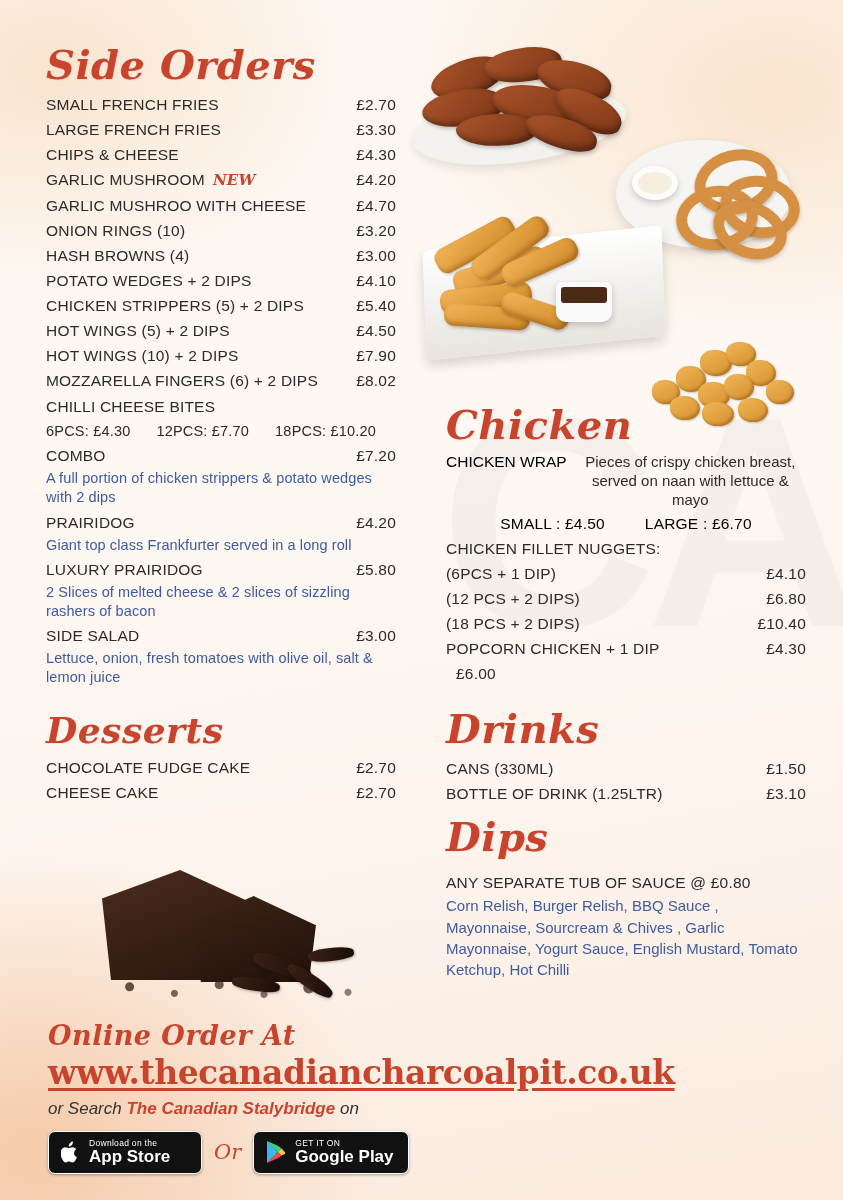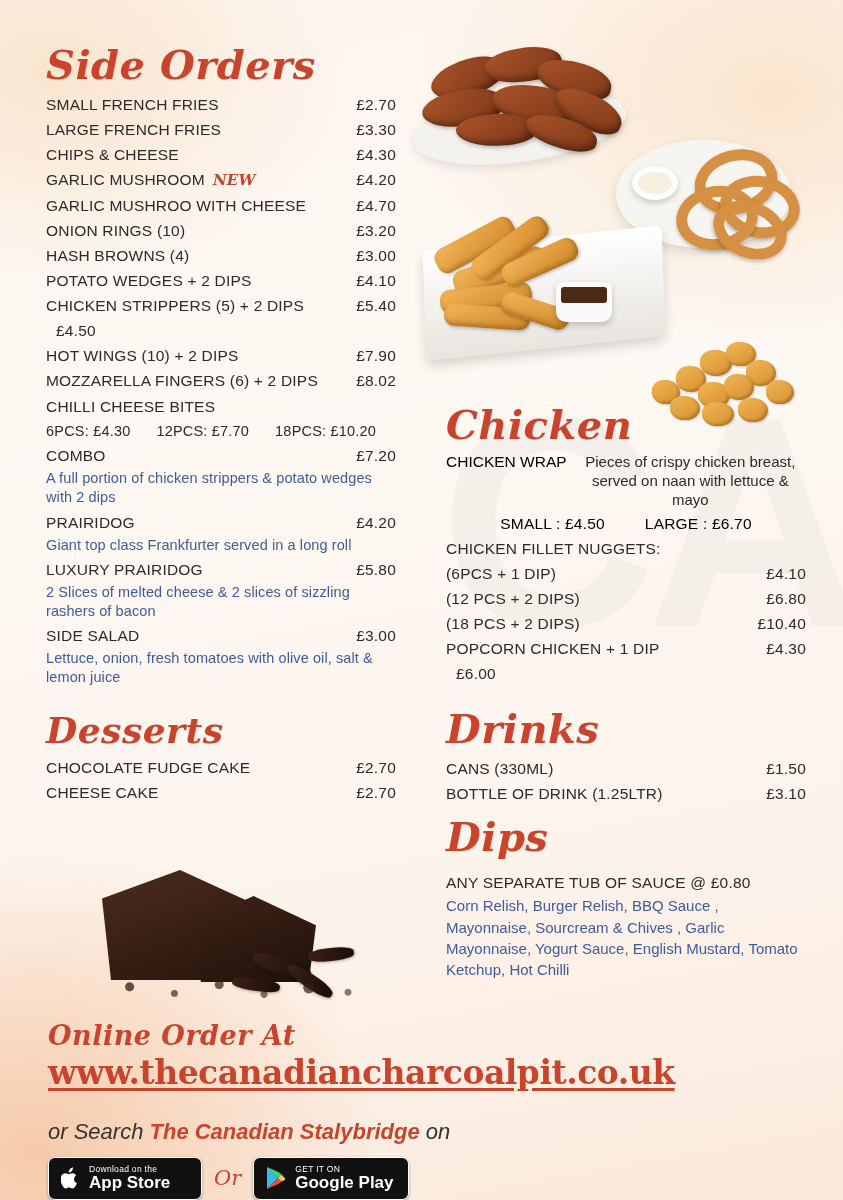--- a/index.html
+++ b/index.html
@@ -249,23 +249,23 @@
     font-family: "DejaVu Serif", serif;
     font-weight: bold;
     color: #c8442c;
     font-size: 33px;
     letter-spacing: -0.5px;
     text-decoration: underline;
     text-underline-offset: 4px;
     margin-top: 2px;
   }
   .search-line {
-    font-size: 22px;
+    font-size: 17px;
     color: #333;
-    margin-top: 27px;
+    margin-top: 7px;
     font-style: italic;
   }
   .search-line .brand {
     color: #c8442c;
     font-weight: bold;
     font-style: italic;
   }
   .stores { display: flex; align-items: center; gap: 12px; margin-top: 12px; }
   .store-badge {
     display: flex; align-items: center; gap: 9px;
@@ -328,20 +328,21 @@
       </div>
       <div class="row">
         <span class="name">POTATO WEDGES + 2 DIPS</span>
         <span class="price">£4.10</span>
       </div>
       <div class="row">
         <span class="name">CHICKEN STRIPPERS (5)  + 2 DIPS</span>
         <span class="price">£5.40</span>
       </div>
       <div class="row">
+        <span class="name">HOT WINGS (5) + 2 DIPS</span>
         <span class="price">£4.50</span>
       </div>
       <div class="row">
         <span class="name">HOT WINGS (10) + 2 DIPS</span>
         <span class="price">£7.90</span>
       </div>
       <div class="row">
         <span class="name">MOZZARELLA FINGERS (6) + 2 DIPS</span>
         <span class="price">£8.02</span>
       </div>

